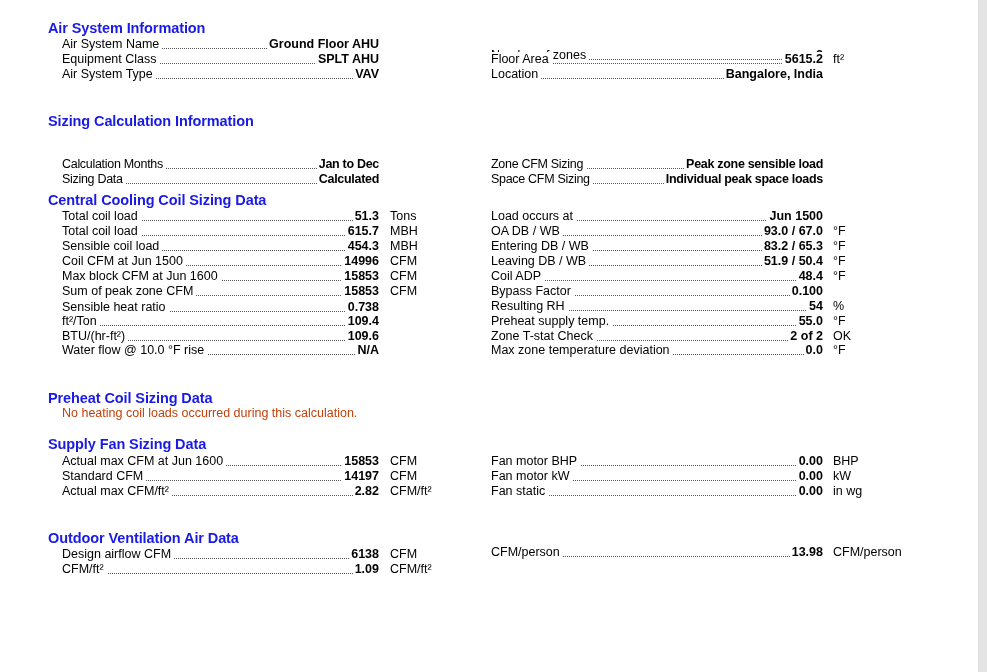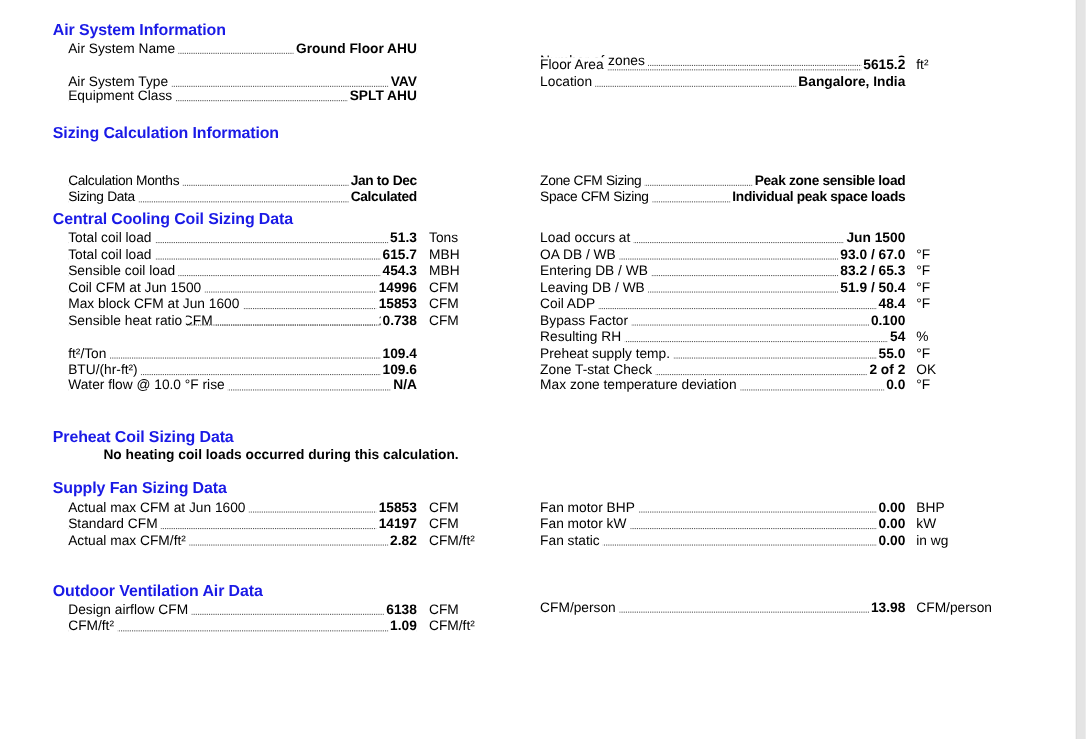--- a/index.html
+++ b/index.html
@@ -14,21 +14,21 @@
     position: absolute; left: 978px; top: 0; width: 9px; height: 672px;
     background: #e4e4e4; border-left: 1px solid #dcdcdc; box-sizing: border-box;
   }
   .section-title {
     position: absolute; left: 48px;
     font-weight: bold; font-size: 14.5px; color: #1a1ae6;
     letter-spacing: -0.1px; white-space: nowrap;
   }
   .note {
     position: absolute; left: 62px;
-    font-weight: bold; font-size: 12.5px; color: #000000; white-space: nowrap; margin-left: 32px;
+    font-weight: normal; font-size: 12.5px; color: #c2410c; white-space: nowrap;
   }
   .row {
     position: absolute; height: 15px; line-height: 15px; font-size: 12.5px;
     white-space: nowrap;
   }
   .row .lbl { position: absolute; left: 0; top: 0; background: #fff; padding-right: 3px; }
   .row .dots {
     position: absolute; top: 11px; height: 0; border-bottom: 1px dotted #555;
   }
   .row .val {
@@ -54,21 +54,21 @@
 <div class="page">
 
   <div class="section-title" style="top:20px;text-align:right;">Air System Information</div>
   <div class="rows">
       <div class="row left" style="top: 37px;">
         <span class="dots"></span>
         <span class="lbl">Air System Name</span>
         <span class="val">Ground Floor AHU</span>
         <span class="unit"></span>
       </div>
-      <div class="row left" style="top: 52px; margin-top: 28px;">
+      <div class="row left" style="top: 52px;">
         <span class="dots"></span>
         <span class="lbl">Equipment Class</span>
         <span class="val">SPLT AHU</span>
         <span class="unit"></span>
       </div>
       <div class="row left" style="top: 67px;">
         <span class="dots"></span>
         <span class="lbl">Air System Type</span>
         <span class="val">VAV</span>
         <span class="unit"></span>
@@ -152,21 +152,21 @@
         <span class="lbl">Max block CFM at Jun 1600</span>
         <span class="val">15853</span>
         <span class="unit">CFM</span>
       </div>
       <div class="row left" style="top: 284px;">
         <span class="dots"></span>
         <span class="lbl">Sum of peak zone CFM</span>
         <span class="val">15853</span>
         <span class="unit">CFM</span>
       </div>
-      <div class="row left" style="top: 284px;">
+      <div class="row left" style="top: 300px;">
         <span class="dots"></span>
         <span class="lbl">Sensible heat ratio</span>
         <span class="val">0.738</span>
         <span class="unit"></span>
       </div>
       <div class="row left" style="top: 314px;">
         <span class="dots"></span>
         <span class="lbl">ft²/Ton</span>
         <span class="val">109.4</span>
         <span class="unit"></span>

